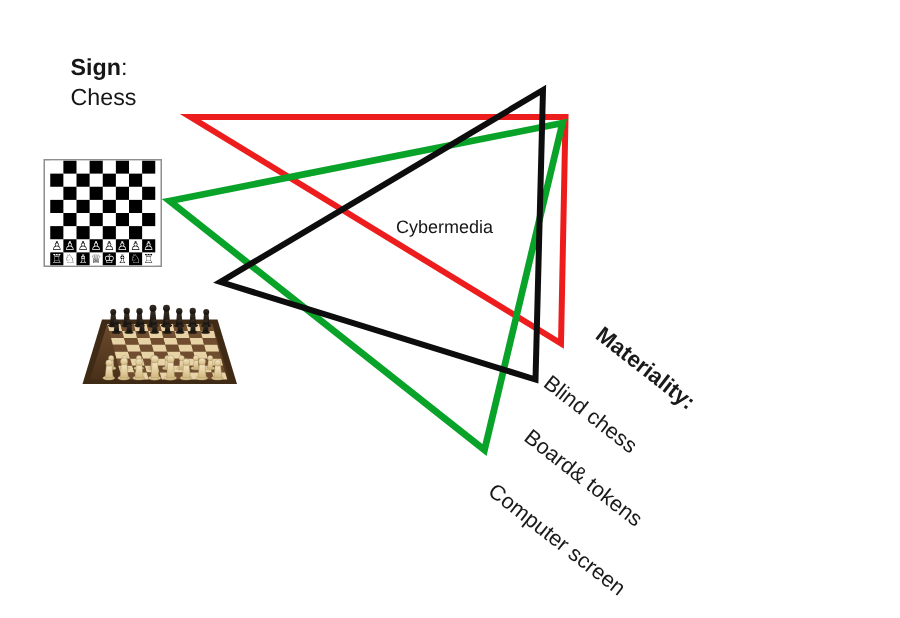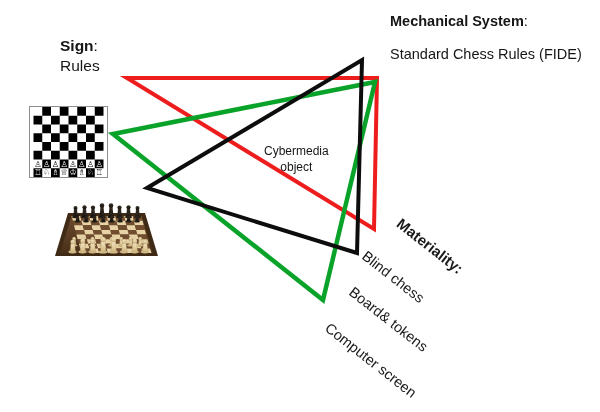--- a/index.html
+++ b/index.html
@@ -27,21 +27,21 @@
   .label {
     position: absolute;
     line-height: 1.32;
     white-space: nowrap;
     color: #161616;
   }
   .label .bold { font-weight: bold; }
 
   
   #label-sign {
-    left: 60px;
+    left: 47px;
     top: 36px;
     font-size: 15.5px;
   }
   #label-sign .line2 { font-size: 15.5px; }
 
   
   #label-mechanical {
     left: 390px;
     top: 12px;
     font-size: 14.5px;
@@ -460,31 +460,26 @@
       <g>
         <ellipse cx="182" cy="108" rx="8" ry="2.8"></ellipse>
         <path d="M177 108 L179 90 L186 90 L188 108 Z"></path>
         <circle cx="182.4" cy="88" r="4.4"></circle>
       </g>
     </g>
   </svg>
 
   <div class="label" id="label-sign">
     <div><span class="bold">Sign</span><span>:</span></div>
-    <div class="line2">Rules</div>
+    <div class="line2">Chess</div>
   </div>
 
-  <div class="label" id="label-mechanical">
-    <div><span class="bold">Mechanical System</span><span>:</span></div>
-    <div class="line2">Standard Chess Rules (FIDE)</div>
-  </div>
 
   <div class="label" id="label-cybermedia">
     <div>Cybermedia</div>
-    <div>object</div>
   </div>
 
   <div class="rot" id="label-materiality"><span>Materiality</span><span>:</span></div>
   <div class="rot" id="label-blind-chess">Blind chess</div>
   <div class="rot" id="label-board-tokens">Board&amp; tokens</div>
   <div class="rot" id="label-computer-screen">Computer screen</div>
 
 </div>
 
 </body></html>

